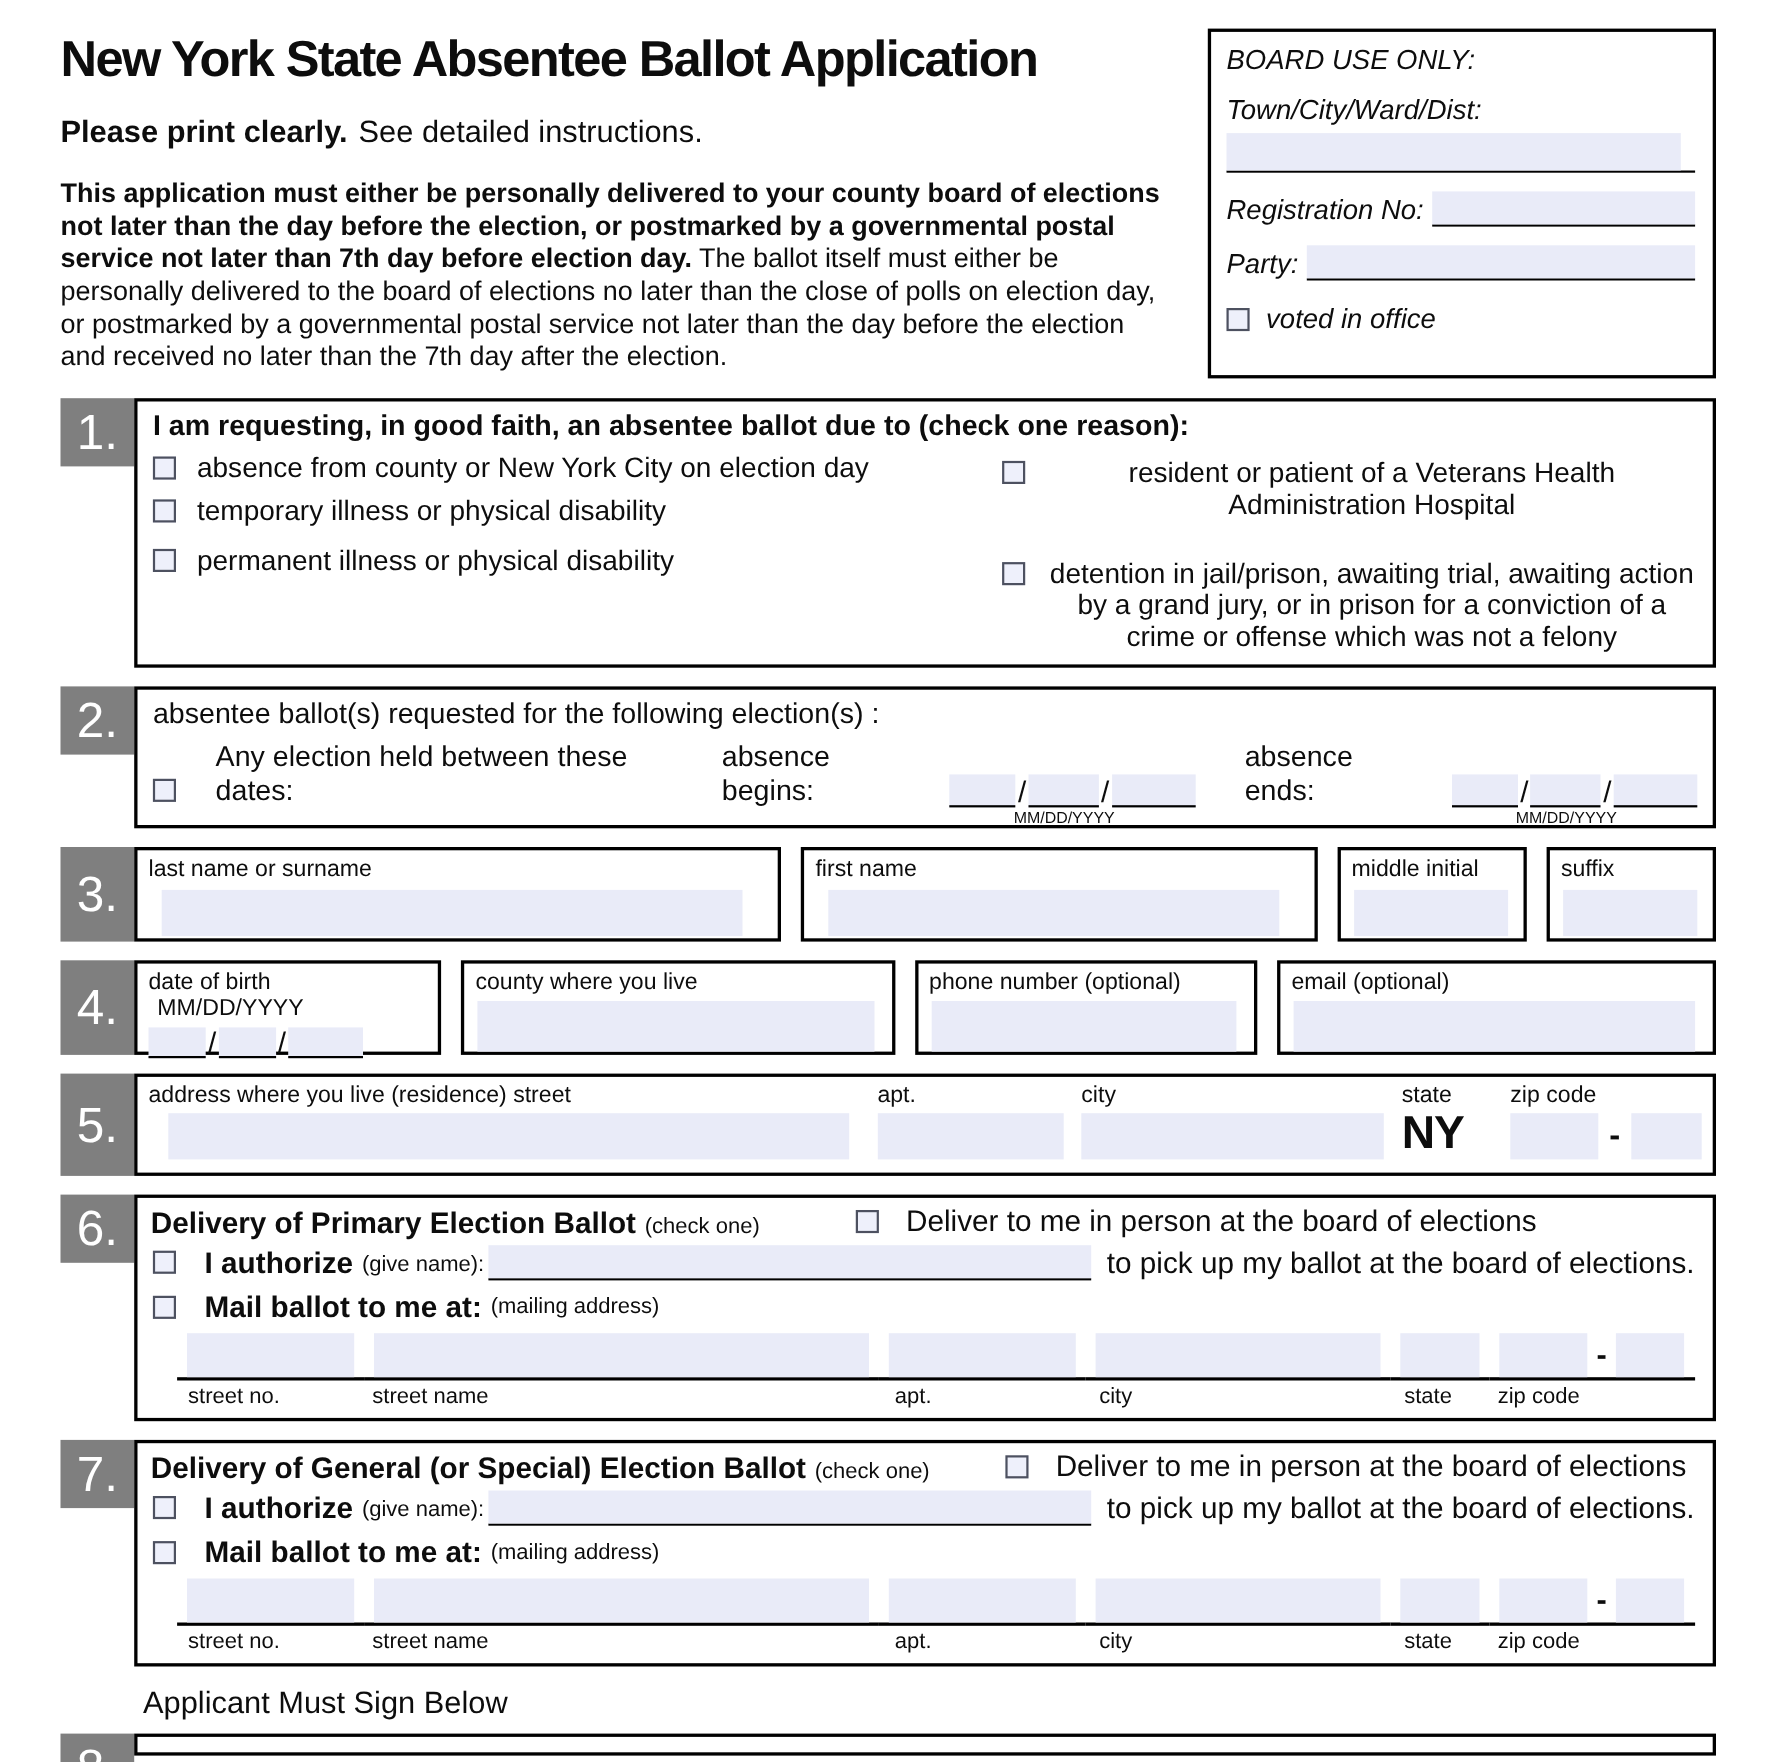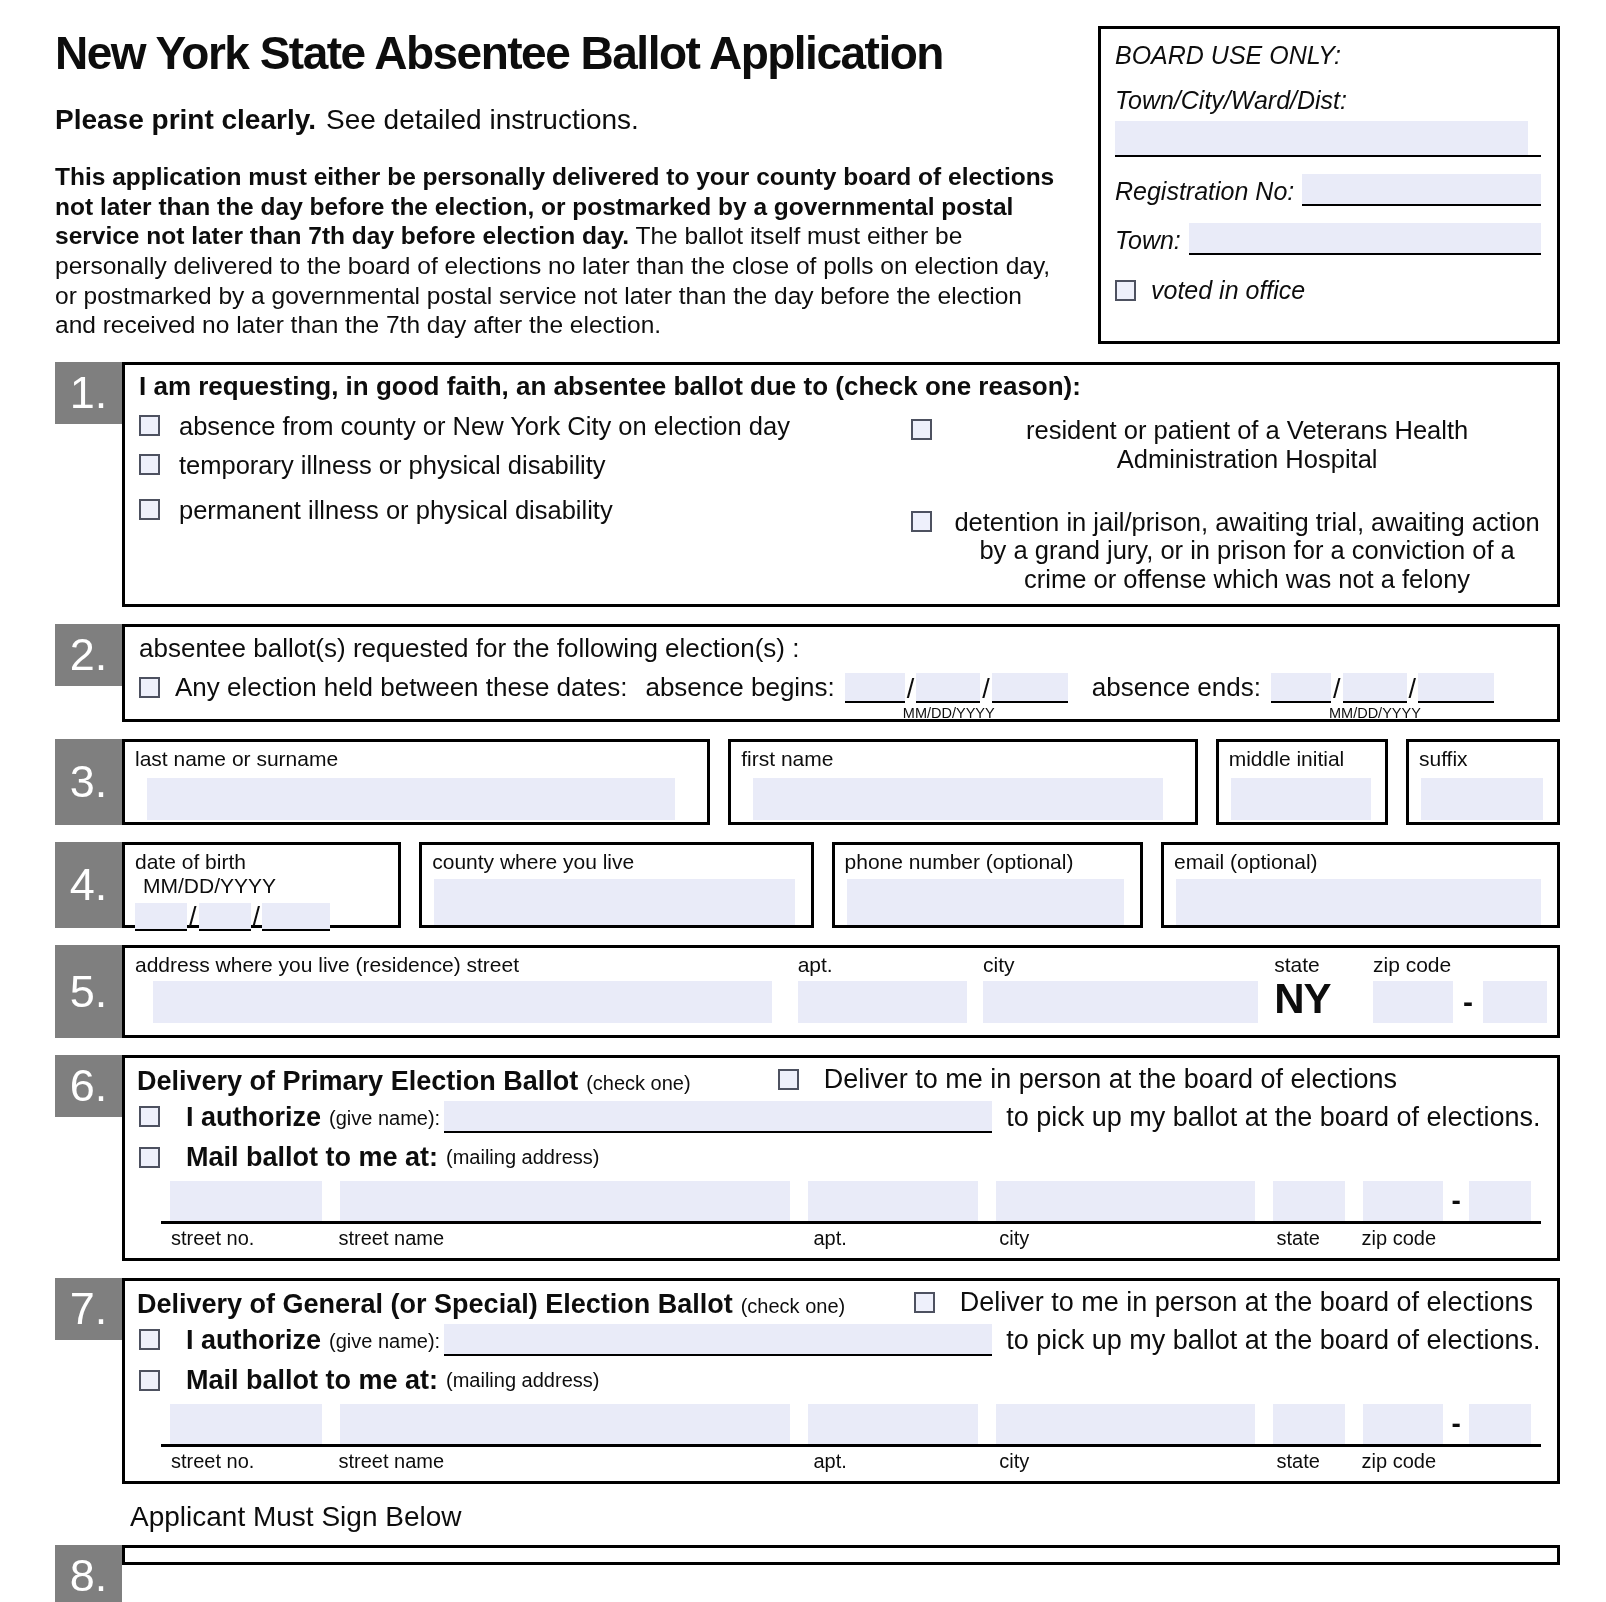--- a/index.html
+++ b/index.html
@@ -43,21 +43,21 @@
   .col-r { flex:1; padding-top:4px;text-align:center; }
   .opt { display:flex; gap:19px; align-items:flex-start; margin-top:10px; font-size:25.5px; line-height:1.13; }
   .opt .cb { margin-top:3px; }
   .col-r .opt + .opt { margin-top:34px; }
 
   
   .s2-heading { font-size:26px; }
   .s2-opts { display:flex; margin-top:8px; font-size:26px; }
   .opt2 { display:flex; gap:15px; align-items:center; }
   .opt2.o1 { width:468px; } .opt2.o2 { width:470px; }
-  .s2-any { display:flex; align-items:flex-end; font-size:26px; margin-top:8px; padding-bottom:14px; }
+  .s2-any { display:flex; align-items:flex-end; font-size:26px; margin-top:8px; padding-bottom:14px;gap:21px; }
   .s2-any .anylbl { margin-left:15px; }
   .begins-lbl { margin-left:18px; } .ends-lbl { margin-left:24px; }
   .blankgrp { display:inline-flex; align-items:flex-end; position:relative; margin-left:10px; }
   .blank { width:60px; height:30px; border-bottom:2px solid #000; background:#e9ebf8; }
   .blank.w2 { width:64px; } .blank.w3 { width:76px; }
   .slash { font-size:27px; padding:0 2px; line-height:1; }
   .fmt { position:absolute; top:32px; left:58px; font-size:14.5px; white-space:nowrap; }
 
   
   .fbox { border:3px solid #000; padding:5px 10px; height:86px; }
@@ -128,21 +128,21 @@
       <div class="board-town-line uline">
         <div class="fill"></div>
       </div>
       <div class="board-row">
         <span class="blbl">Registration No:</span>
         <span class="bline">
             <span class="fill" style="display:block"></span>
           </span>
       </div>
       <div class="board-row">
-        <span class="blbl">Town:</span>
+        <span class="blbl">Party:</span>
         <span class="bline">
             <span class="fill" style="display:block"></span>
           </span>
       </div>
       <div class="board-voted">
         <span class="cb"></span>
         <span>voted in office</span>
       </div>
     </div>
   </div>

